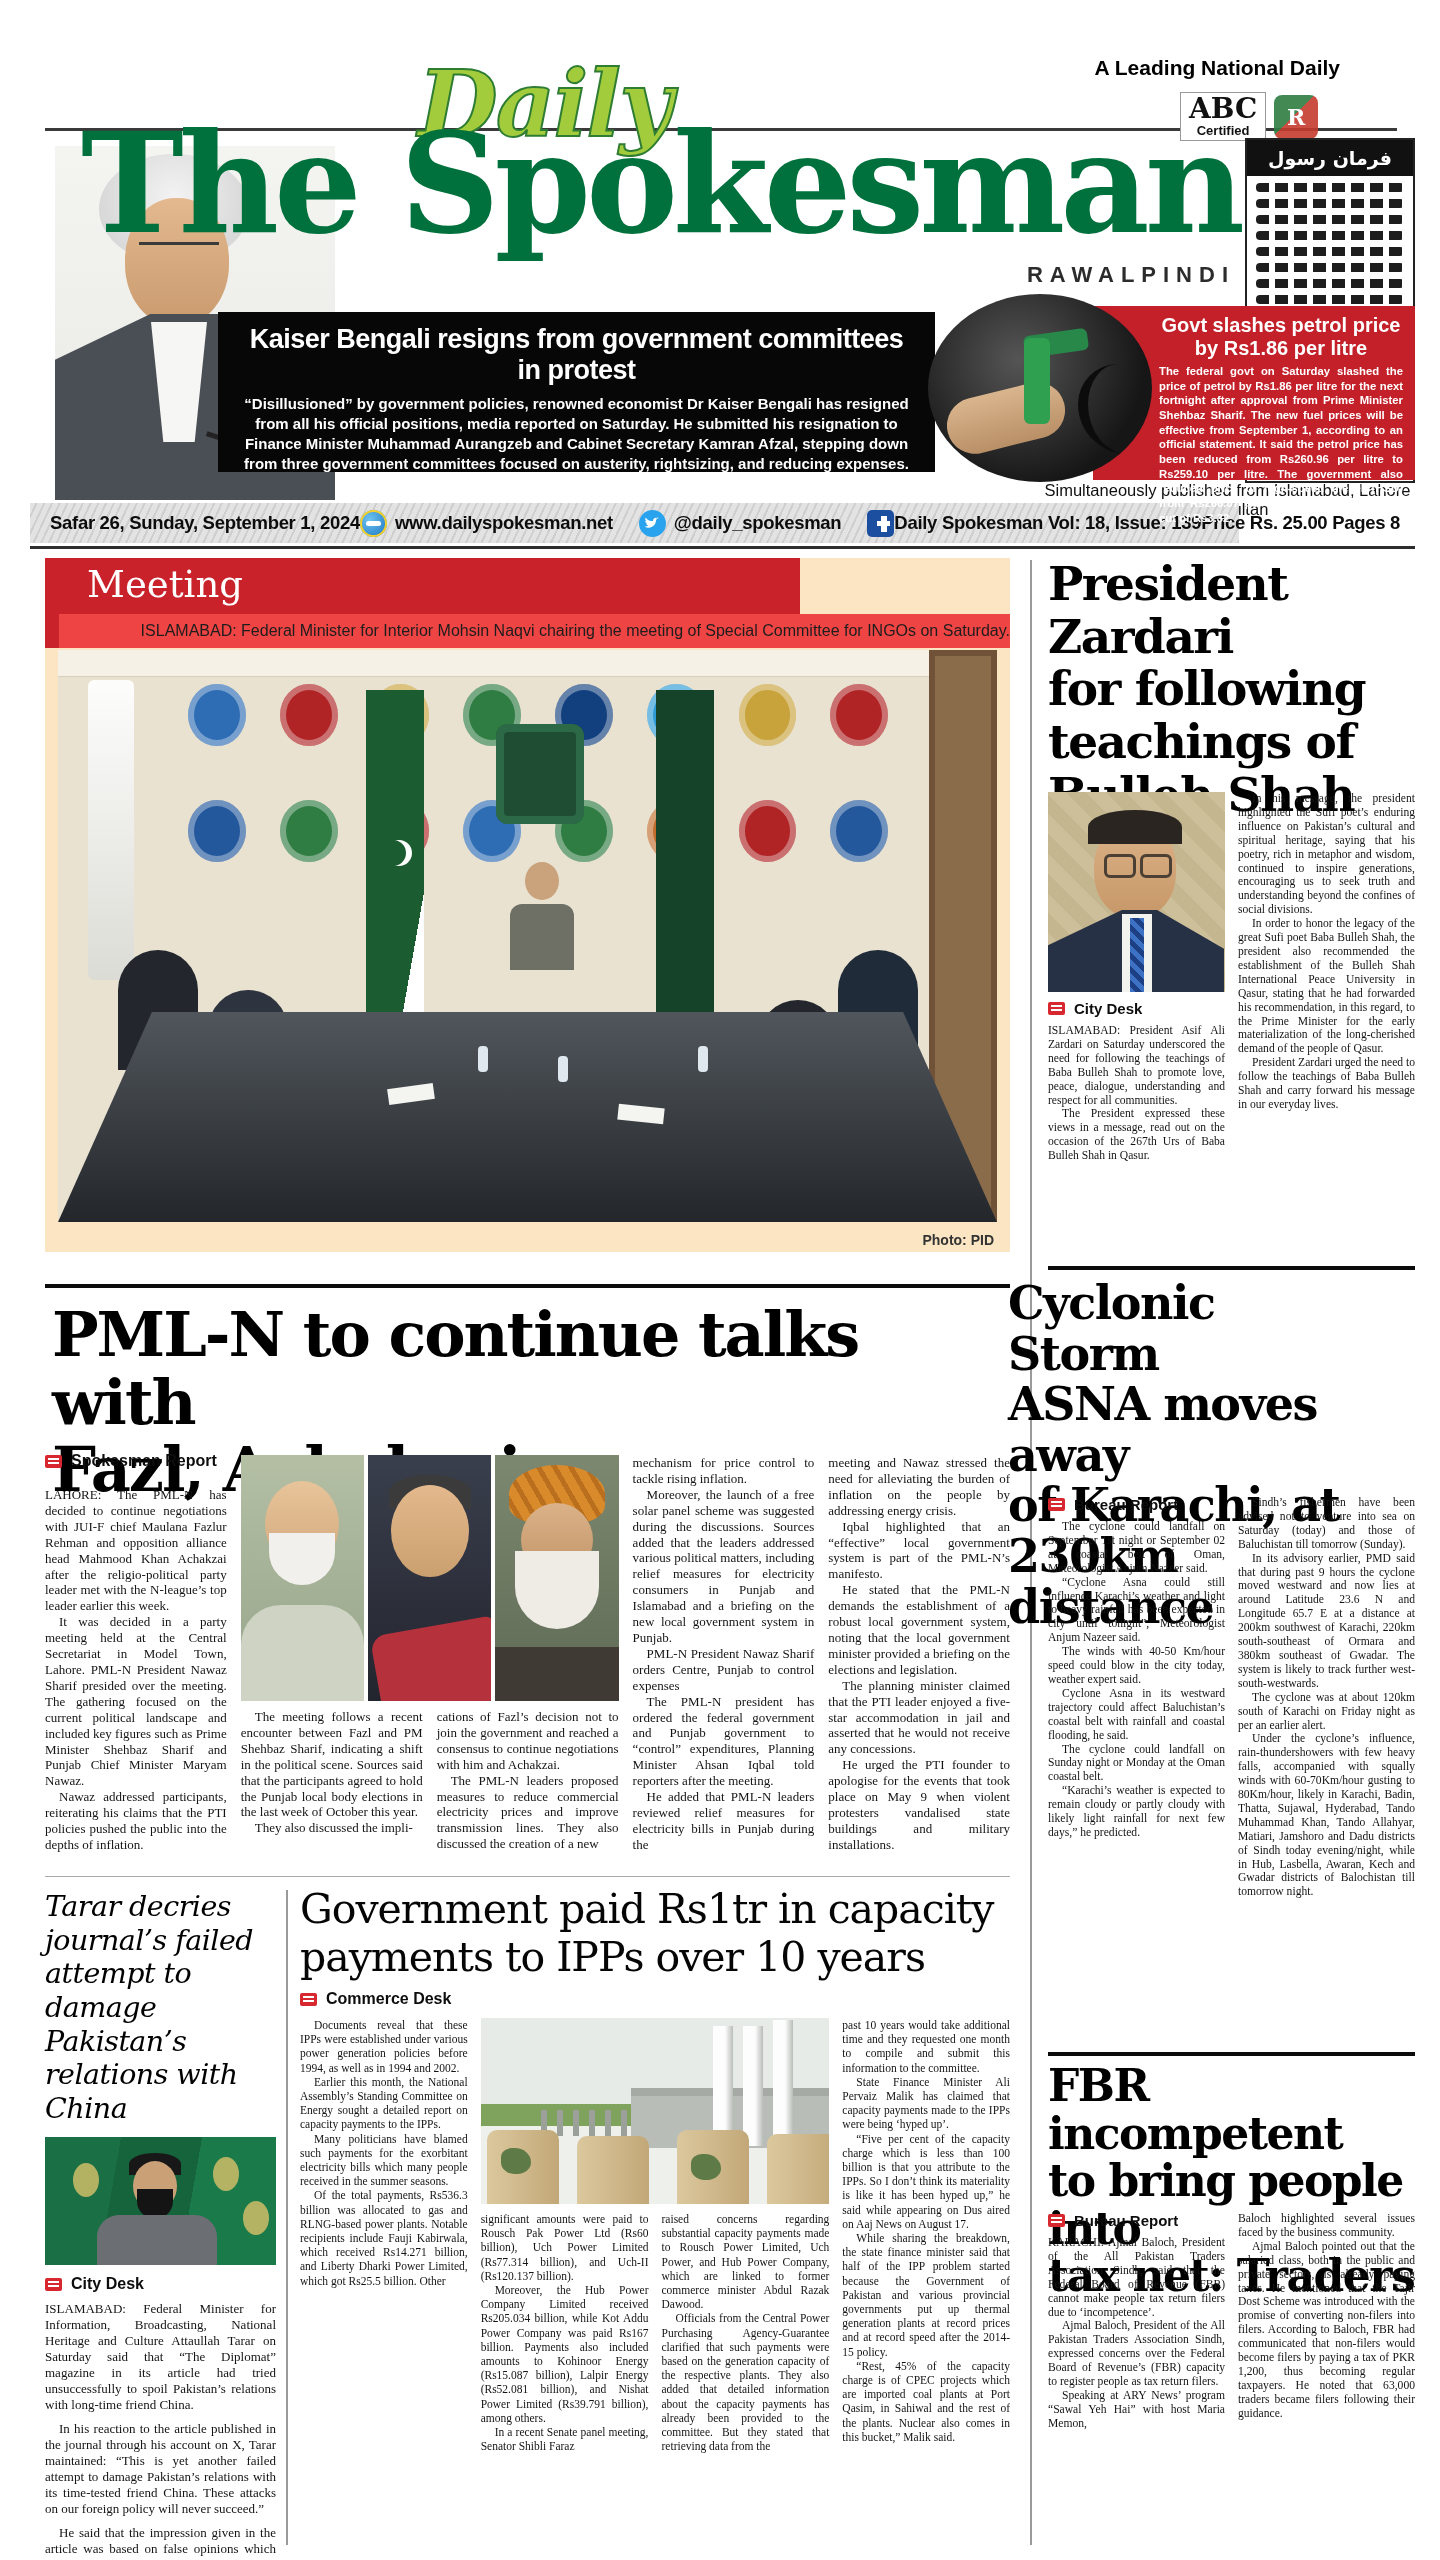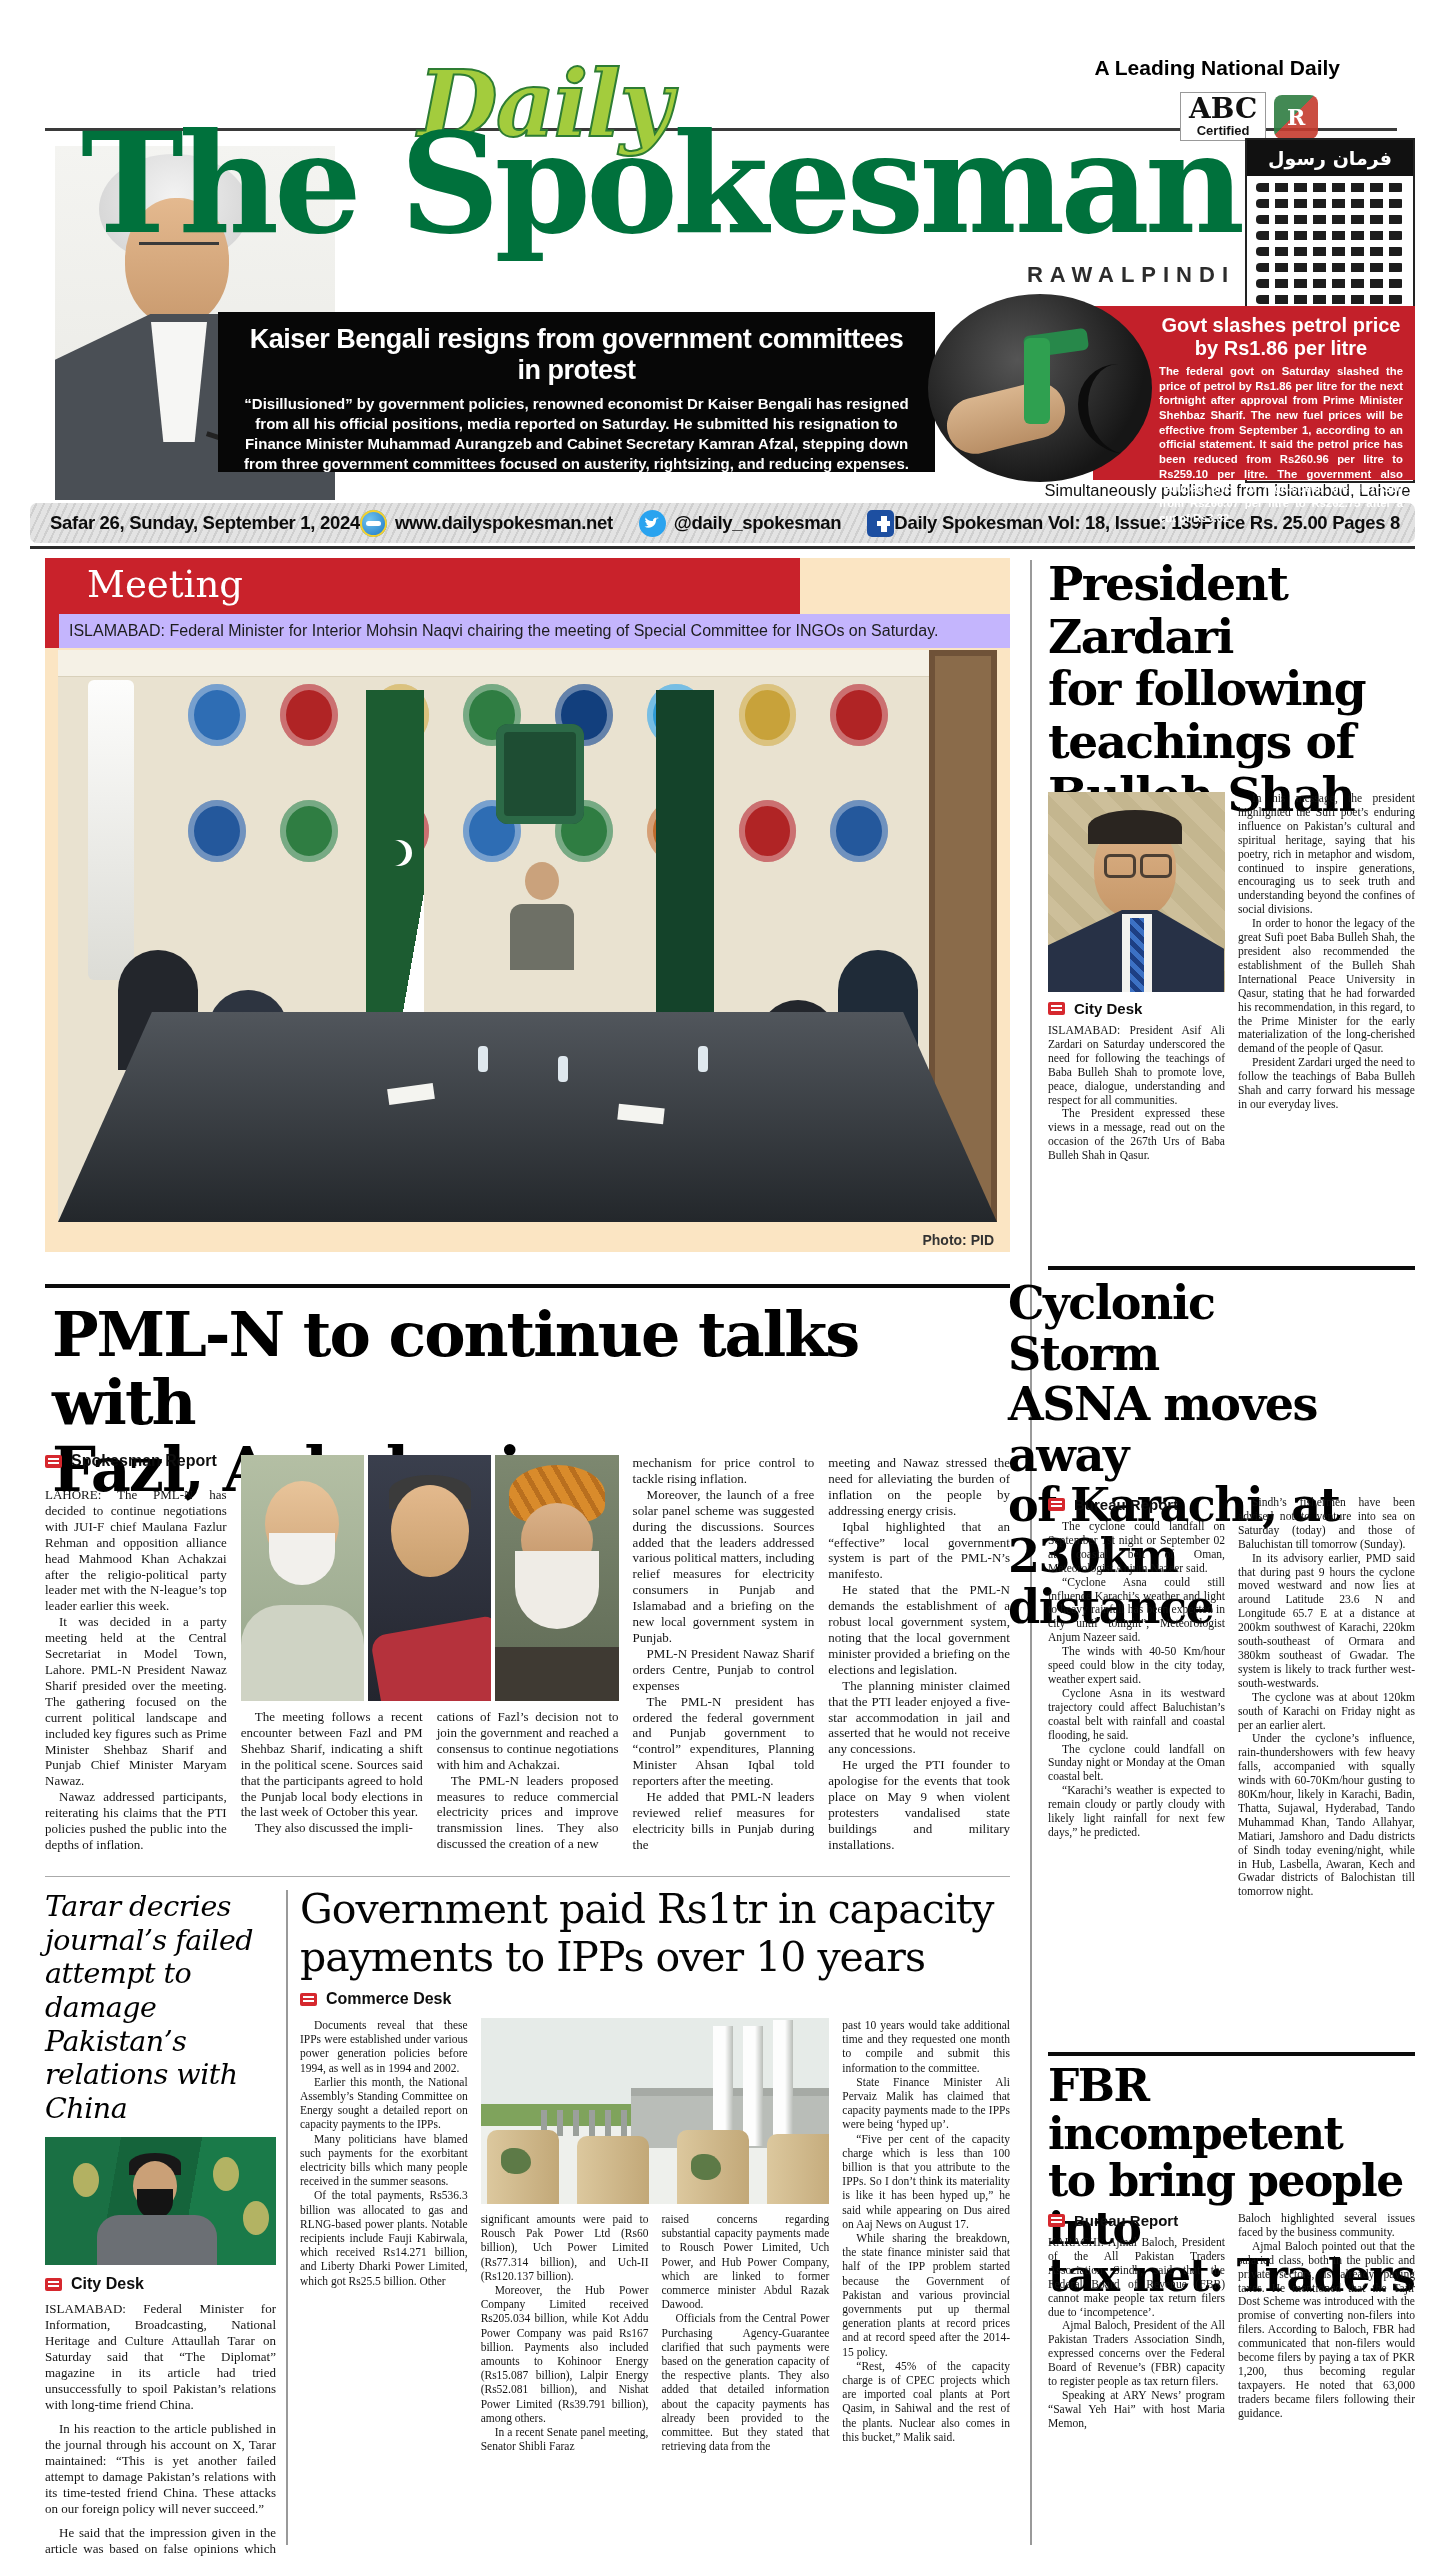--- a/index.html
+++ b/index.html
@@ -60,46 +60,46 @@
   .p-nozzle2{position:absolute;left:96px;top:38px;width:64px;height:22px;border-radius:6px;background:#27884a;transform:rotate(-8deg);}
   .p-hose{position:absolute;left:150px;top:70px;width:60px;height:90px;border-left:10px solid #0c0c0c;border-radius:40px 0 0 50px;}
   
   .redbox{left:1093px;top:306px;width:322px;height:174px;background:#c3202a;color:#fff;z-index:2;box-sizing:border-box;
         padding:8px 12px 6px 66px;font-family:"Liberation Sans",sans-serif;}
   .redbox h3{margin:0 0 4px 0;font-size:20px;line-height:1.15;text-align:center;font-weight:bold;}
   .redbox p{margin:0;font-size:11.3px;line-height:1.3;font-weight:bold;text-align:justify;}
   .publine{left:1040px;top:481px;width:375px;text-align:center;font-family:"Liberation Sans",sans-serif;
         font-size:16.5px;color:#111;}
   
-  .infobar{left:30px;top:503px;width:1385px;height:40px;display:flex;align-items:center;
+  .infobar{left:30px;top:503px;width:1209px;height:40px;display:flex;align-items:center;
         background:repeating-linear-gradient(115deg,#e3e3e3 0 5px,#cfcfcf 5px 7px);
-        font-family:"Liberation Sans",sans-serif;font-weight:bold;font-size:18.5px;color:#0c0c0c;letter-spacing:-0.3px;border-radius:7px;}
+        font-family:"Liberation Sans",sans-serif;font-weight:bold;font-size:18.5px;color:#0c0c0c;letter-spacing:-0.3px;}
   .infobar .it{white-space:nowrap;}
   .ib-date{margin-left:20px;}
   .ib-web{margin-left:auto;display:flex;align-items:center;gap:8px;}
   .ib-tw{margin-left:26px;display:flex;align-items:center;gap:8px;}
   .ib-fb{margin-left:26px;display:flex;align-items:center;}
   .ib-price{margin-left:auto;margin-right:18px;}
   .ic-ie{width:27px;height:27px;border-radius:50%;background:radial-gradient(circle at 35% 35%,#6fc3f0,#1470c0);
         position:relative;box-shadow:0 0 0 2px #f5d02c inset;}
   .ic-ie::after{content:"";position:absolute;left:6px;top:11px;width:15px;height:5px;background:#fff;border-radius:3px;}
   .ic-tw{width:27px;height:27px;border-radius:50%;background:#2aa3ef;display:flex;align-items:center;justify-content:center;}
   .ic-fb{width:27px;height:27px;border-radius:5px;background:#1d4fa1;position:relative;}
   .ic-fb::after{content:"";position:absolute;left:14px;top:6px;width:6px;height:16px;background:#fff;}
   .ic-fb::before{content:"";position:absolute;left:10px;top:11px;width:13px;height:5px;background:#fff;}
   .bar-rule{left:30px;top:546px;width:1385px;height:3px;background:#2d2d2d;}
   
   .vdiv-main{left:1030px;top:560px;width:2px;height:1985px;background:#9a9a9a;}
   
   .meet-red{left:45px;top:558px;width:755px;height:56px;background:#c9222b;color:#fff;
         font-family:"DejaVu Serif",serif;font-size:37px;line-height:54px;padding-left:42px;box-sizing:border-box;}
   .meet-cream{left:800px;top:558px;width:210px;height:56px;background:#fbe5c3;}
-  .meet-cap{left:45px;top:614px;width:965px;height:34px;background:#c4b5fd;border-left:14px solid #c9222b;
+  .meet-cap{left:45px;top:614px;width:965px;height:34px;background:#ef4444;border-left:14px solid #c9222b;
         box-sizing:border-box;font-family:"Liberation Sans",sans-serif;font-size:16px;line-height:34px;
-        padding-left:10px;color:#1d1d1d;}
+        padding-left:10px;color:#1d1d1d;text-align:right;}
   .meet-frame{left:45px;top:648px;width:965px;height:604px;background:#fbe5c3;}
   .meet-credit{position:absolute;right:16px;bottom:4px;font-family:"Liberation Sans",sans-serif;
         font-weight:bold;font-size:14px;color:#333;}
   
   .mphoto{position:absolute;left:13px;top:2px;width:939px;height:572px;background:#e9e2d0;overflow:hidden;}
   .mp-ceil{position:absolute;left:0;top:0;width:100%;height:26px;background:#f5f1e6;border-bottom:1px solid #d8d0ba;}
   .mp-ac{position:absolute;left:30px;top:30px;width:46px;height:300px;background:linear-gradient(#fdfdfc,#dcdcd6);border-radius:6px;}
   .mp-shelf{position:absolute;right:0;top:0;width:68px;height:100%;background:#8a6b4a;
         box-shadow:inset 0 0 0 6px #6f5238;}
   .mp-row{position:absolute;left:130px;width:700px;display:flex;gap:34px;}

